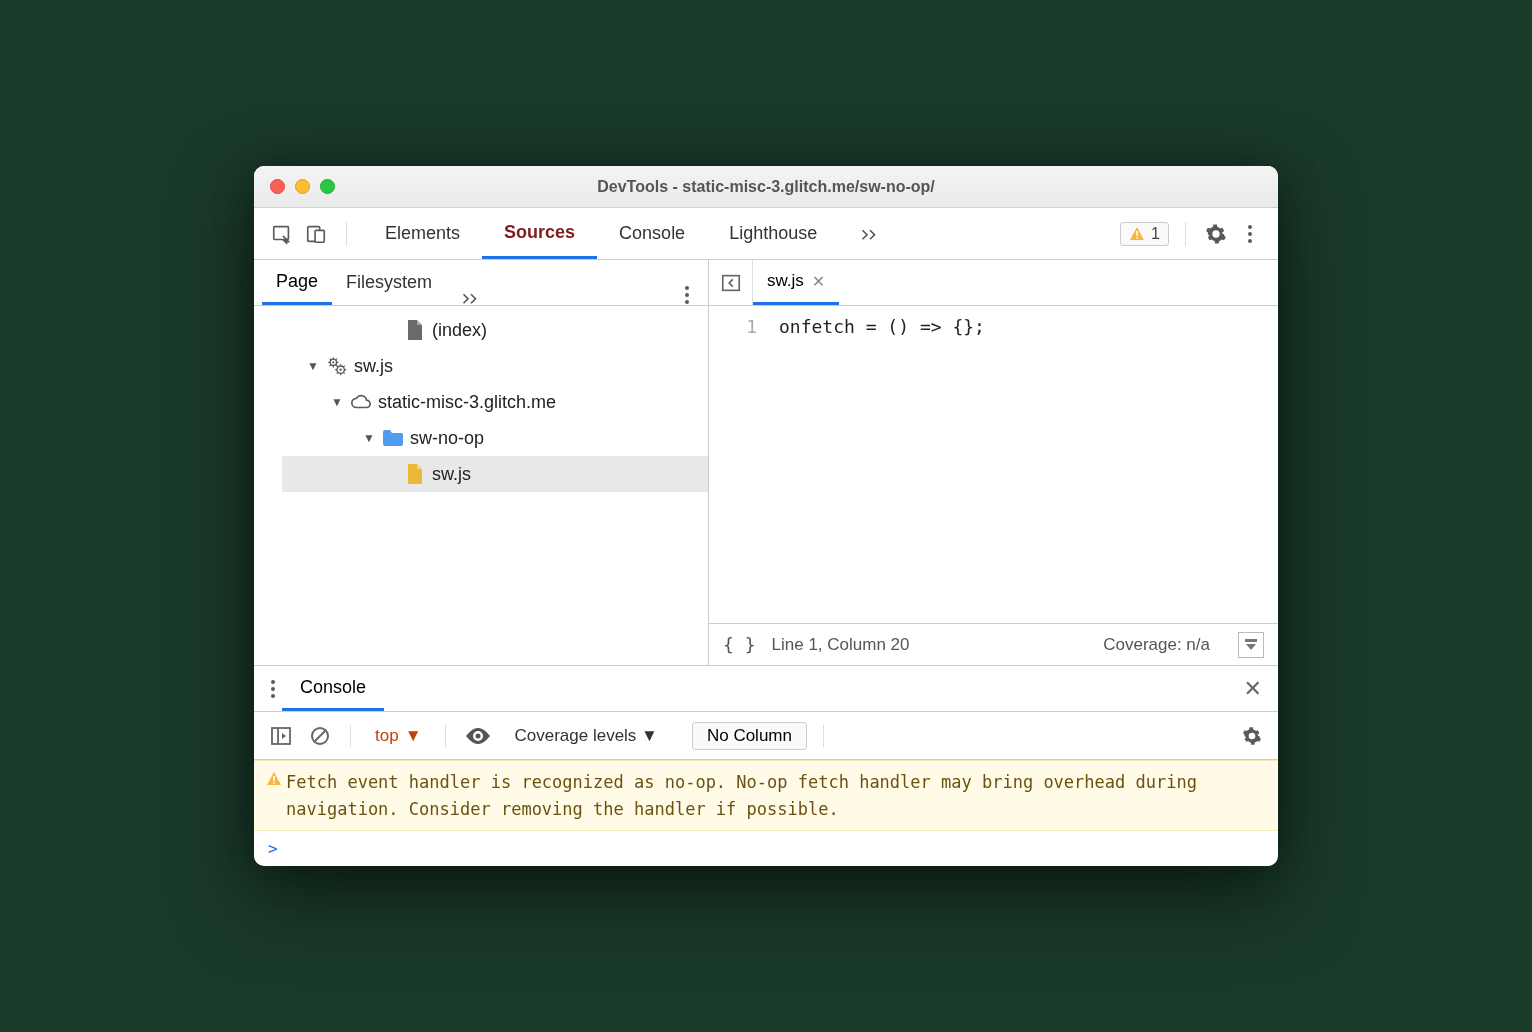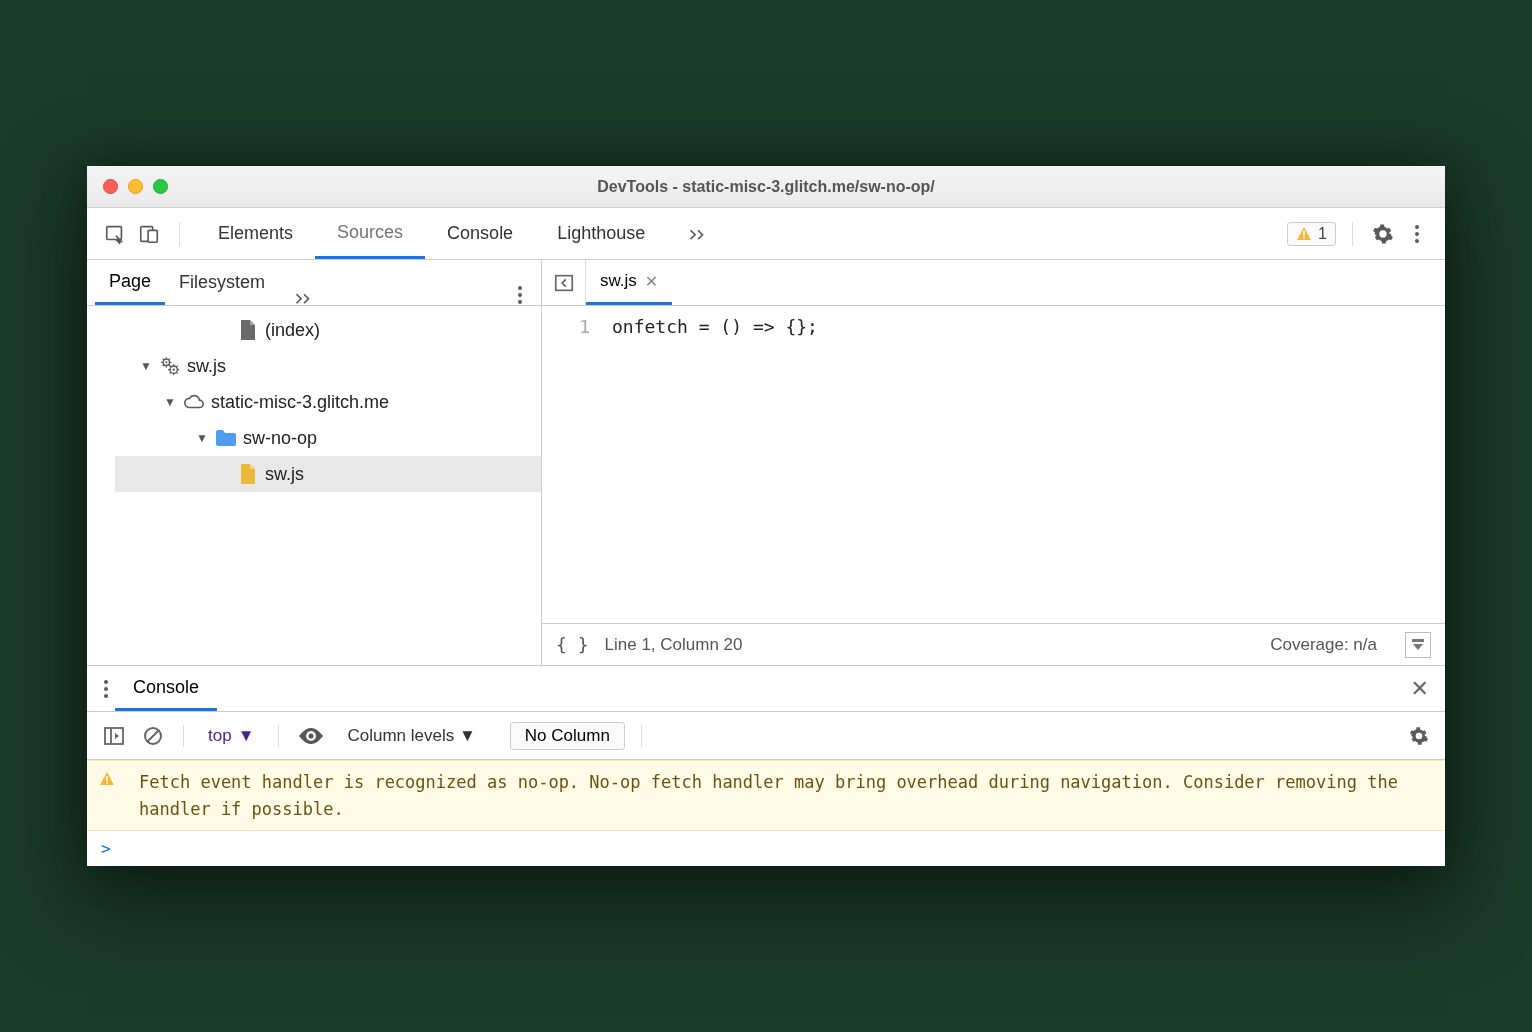--- a/index.html
+++ b/index.html
@@ -6,24 +6,24 @@
 body {
   font-family: -apple-system, BlinkMacSystemFont, "Segoe UI", Helvetica, Arial, sans-serif;
   background: #1a3a2a;
   width: 1532px;
   height: 1032px;
   display: flex;
   align-items: center;
   justify-content: center;
 }
 .window {
-  width: 1358px;
+  width: 1024px;
   height: 700px;
   background: #fff;
-  border-radius: 0;
+  border-radius: 10px;
   box-shadow: 0 30px 80px rgba(0,0,0,0.5), 0 0 40px rgba(0,0,0,0.3);
   overflow: hidden;
   display: flex;
   flex-direction: column;
 }
 .titlebar {
   height: 42px;
   background: linear-gradient(#f4f4f4, #eaeaea);
   border-bottom: 1px solid #d0d0d0;
   display: flex;
@@ -42,21 +42,21 @@
   border-bottom: 1px solid #ccc;
   display: flex;
   align-items: center;
   padding: 0 14px;
   gap: 6px;
 }
 .toolbar .iconbtn { width: 28px; height: 28px; display: flex; align-items: center; justify-content: center; color: #5a5a5a; cursor: pointer; }
 .divider { width: 1px; height: 24px; background: #ddd; margin: 0 10px; }
 .tabs { display: flex; align-items: stretch; height: 100%; gap: 0; }
 .tab { padding: 0 22px; display: flex; align-items: center; font-size: 18px; color: #333; cursor: pointer; }
-.tab.active { color: #737373; font-weight: 400; border-bottom: 3px solid #1a73e8; }
+.tab.active { color: #7f1d1d; font-weight: 700; border-bottom: 3px solid #1a73e8; }
 .overflow-chev { padding: 0 16px; display:flex; align-items:center; color:#555; font-size:18px;}
 .spacer { flex: 1; }
 .warn-badge {
   border: 1px solid #ccc; border-radius: 3px; padding: 2px 8px;
   display: flex; align-items: center; gap: 6px; font-size: 16px; color: #444;
   background: #fafafa;
 }
 .warn-badge .wicon { color:#e8a13a; }
 
 .main { flex:1; display:flex; min-height:0; }
@@ -87,27 +87,27 @@
 .status .collapse { border:1px solid #bbb; width:26px; height:26px; display:flex; align-items:center; justify-content:center; }
 
 .drawer { border-top:1px solid #ccc; }
 .drawer-hdr { height:46px; display:flex; align-items:center; padding:0 10px; border-bottom:1px solid #ccc; }
 .drawer-hdr .more { padding:0 6px; color:#555; }
 .drawer-tab { padding:0 18px; height:100%; display:flex; align-items:center; font-size:18px; border-bottom:3px solid #1a73e8; }
 .drawer-hdr .close { margin-left:auto; font-size:22px; color:#666; cursor:pointer; padding:0 6px;}
 .console-toolbar { height:48px; border-bottom:1px solid #ccc; display:flex; align-items:center; padding:0 12px; gap:10px; }
 .ctb-item { display:flex; align-items:center; color:#555; padding:0 4px; }
 .sep { width:1px; height:22px; background:#ddd; margin:0 6px;}
-.scope { font-size:17px; color:#4c1d95; padding:0 8px; display:flex; gap:6px; align-items:center;justify-content:flex-end;}
+.scope { font-size:17px; color:#c2410c; padding:0 8px; display:flex; gap:6px; align-items:center;justify-content:flex-end;}
 .filter-input { border:1px solid #ccc; height:30px; width:310px; padding:0 10px; font-size:16px; }
 .level { font-size:17px; color:#333; margin-left:10px; }
 .issues-btn { border:1px solid #ccc; border-radius:3px; padding:3px 14px; font-size:17px; background:#fafafa; }
 .ctb-gear { margin-left:auto; }
 .console-body { }
-.warn-line { background:#fffbe6; border-top:1px solid #f2e8b8; border-bottom:1px solid #f2e8b8; padding:8px 14px 8px 52px; position:relative; font-family:Menlo,Monaco,Consolas,monospace; font-size:17px; color:#6b5212; line-height:1.55; }
+.warn-line { background:#fffbe6; border-top:1px solid #f2e8b8; border-bottom:1px solid #f2e8b8; padding:8px 14px 8px 32px; position:relative; font-family:Menlo,Monaco,Consolas,monospace; font-size:17px; color:#6b5212; line-height:1.55; }
 .warn-line .wicon { position:absolute; left:12px; top:10px; }
 .prompt { padding:8px 14px; color:#1a73e8; font-family:Menlo,Monaco,monospace; font-size:16px; }
 
 svg { display:block; }
 </style>
 </head>
 <body>
 
 <div class="window">
 
@@ -312,21 +312,21 @@
         <span>▼</span>
       </div>
       <div class="sep"></div>
       <div class="ctb-item">
         <svg width="24" height="16" viewBox="0 0 24 16" fill="#555">
             <path d="M12 0C6 0 2 6 0 8c2 2 6 8 12 8s10-6 12-8c-2-2-6-8-12-8zm0 13a5 5 0 1 1 0-10 5 5 0 0 1 0 10z"></path>
             <circle cx="12" cy="8" r="2.5"></circle>
           </svg>
       </div>
       <div class="level">
-        <span>Column levels</span>
+        <span>Coverage levels</span>
         <span> ▼</span>
       </div>
       <div style="width:14px"></div>
       <div class="issues-btn">No Column</div>
       <div class="sep"></div>
       <div class="ctb-item ctb-gear">
         <svg width="20" height="20" viewBox="0 0 24 24" fill="#5a5a5a">
             <path d="M12 8a4 4 0 1 0 0 8 4 4 0 0 0 0-8zm9 4c0 .6-.05 1.2-.15 1.8l2 1.6-2 3.5-2.4-.9a8 8 0 0 1-3.1 1.8l-.4 2.6h-4l-.4-2.6a8 8 0 0 1-3.1-1.8l-2.4.9-2-3.5 2-1.6A8 8 0 0 1 3 12c0-.6.05-1.2.15-1.8l-2-1.6 2-3.5 2.4.9A8 8 0 0 1 8.65 4.2L9.05 1.6h4l.4 2.6a8 8 0 0 1 3.1 1.8l2.4-.9 2 3.5-2 1.6c.1.6.15 1.2.15 1.8z"></path>
           </svg>
       </div>

